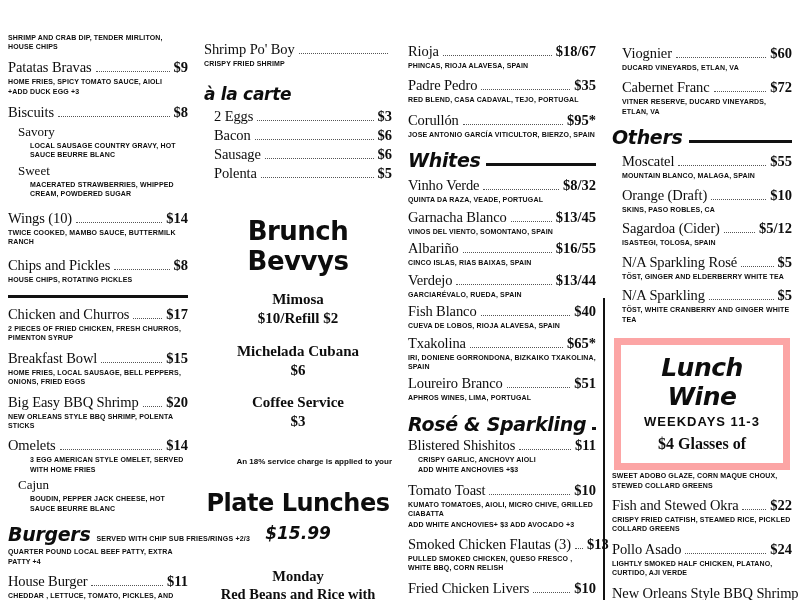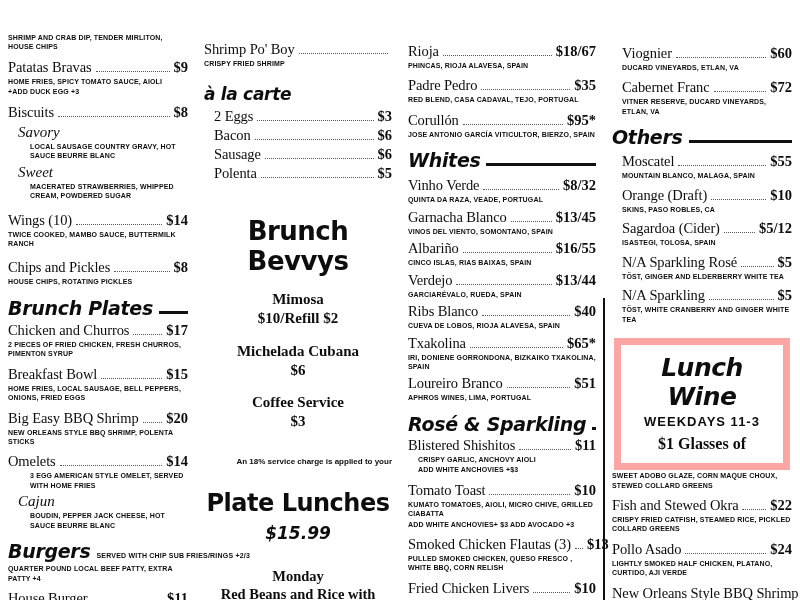--- a/index.html
+++ b/index.html
@@ -84,21 +84,21 @@
     font-family: "Liberation Sans Narrow", "Liberation Sans", sans-serif;
     font-weight: bold; font-size: 7px; letter-spacing: 0.15px;
     text-transform: uppercase; line-height: 1.35;
     margin-top: 1px;
   }
   .desc.ind { padding-left: 10px; }
   .desc.ind2 { padding-left: 22px; }
 
   .sub-name {
     font-family: "Liberation Serif", serif;
-    font-size: 15px; padding-left: 10px; margin-top: 3px; font-style: italic;
+    font-size: 13px; padding-left: 10px; margin-top: 3px;
   }
 
   
   .cblock { text-align: center; margin-top: 14px; }
   .cblock .t {
     font-family: "Liberation Serif", serif;
     font-weight: bold; font-size: 15px; line-height: 1.25;
   }
   .cblock .p {
     font-family: "Liberation Serif", serif;
@@ -180,21 +180,20 @@
         <div class="desc">TWICE COOKED, MAMBO SAUCE, BUTTERMILK RANCH</div>
 
         <div class="row" style="margin-top:11px">
           <span class="name">Chips and Pickles</span>
           <span class="leader"></span>
           <span class="price">$8</span>
         </div>
         <div class="desc">HOUSE CHIPS, ROTATING PICKLES</div>
 
         <div class="script-head sz1">
-          <span class="txt">Brunch Plates</span>
           <span class="rule"></span>
         </div>
         <div class="row" style="margin-top:3px">
           <span class="name">Chicken and Churros</span>
           <span class="leader"></span>
           <span class="price">$17</span>
         </div>
         <div class="desc">2 PIECES OF FRIED CHICKEN, FRESH CHURROS, PIMENTON SYRUP</div>
         <div class="row">
           <span class="name">Breakfast Bowl</span>
@@ -343,21 +342,21 @@
           <span class="price">$16/55</span>
         </div>
         <div class="desc">CINCO ISLAS, RIAS BAIXAS, SPAIN</div>
         <div class="row" style="margin-top:4px">
           <span class="name">Verdejo</span>
           <span class="leader"></span>
           <span class="price">$13/44</span>
         </div>
         <div class="desc">GARCIARÉVALO, RUEDA, SPAIN</div>
         <div class="row" style="margin-top:4px">
-          <span class="name">Ribs Blanco</span>
+          <span class="name">Fish Blanco</span>
           <span class="leader"></span>
           <span class="price">$40</span>
         </div>
         <div class="desc">CUEVA DE LOBOS, RIOJA ALAVESA, SPAIN</div>
         <div class="row" style="margin-top:4px">
           <span class="name">Txakolina</span>
           <span class="leader"></span>
           <span class="price">$65*</span>
         </div>
         <div class="desc">IRI, DONIENE GORRONDONA, BIZKAIKO TXAKOLINA, SPAIN</div>
@@ -455,21 +454,21 @@
         <div class="row ind" style="margin-top:6px">
           <span class="name">N/A Sparkling</span>
           <span class="leader"></span>
           <span class="price">$5</span>
         </div>
         <div class="desc ind">TÖST, WHITE CRANBERRY AND GINGER WHITE TEA</div>
 
         <div class="lunchbox">
           <div class="ttl">Lunch Wine</div>
           <div class="when">WEEKDAYS 11-3</div>
-          <div class="glasses">$1 Glasses of</div>
+          <div class="glasses">$4 Glasses of</div>
         </div>
 
         <div class="desc">SWEET ADOBO GLAZE, CORN MAQUE CHOUX, STEWED COLLARD GREENS</div>
         <div class="row">
           <span class="name">Fish and Stewed Okra</span>
           <span class="leader"></span>
           <span class="price">$22</span>
         </div>
         <div class="desc">CRISPY FRIED CATFISH, STEAMED RICE, PICKLED COLLARD GREENS</div>
         <div class="row">

